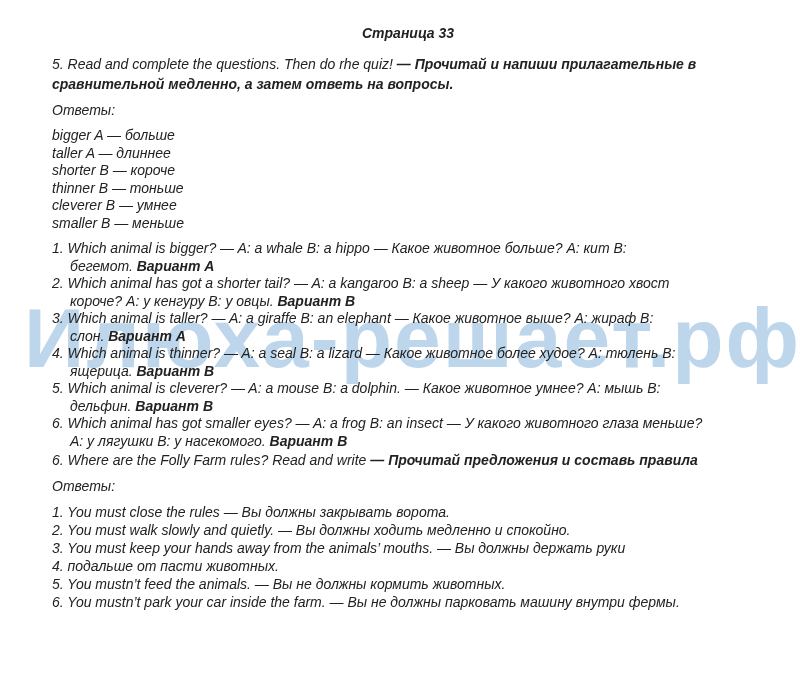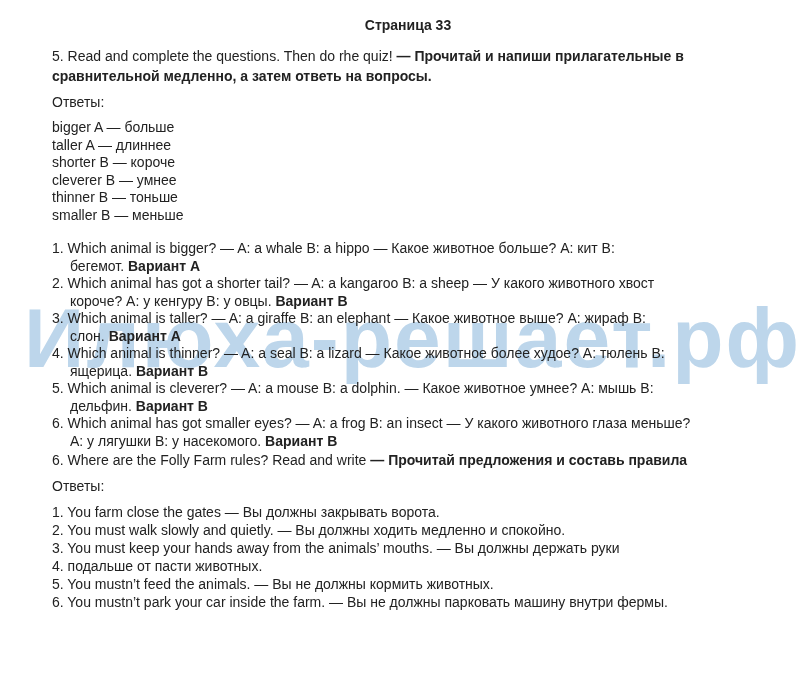--- a/index.html
+++ b/index.html
@@ -18,40 +18,41 @@
     z-index:0;
     font-size:84px;
     font-weight:bold;
     letter-spacing:2px;
     white-space:nowrap;
     user-select:none;
   }
   .content{
     position:relative;
     z-index:1;
-    padding:16px 36px 0 52px;
+    padding:24px 36px 0 52px;
+    font-style:italic;
   }
   .page-title{
     text-align:center;
     font-weight:bold;
     line-height:18px;
     margin-bottom:12px;
   }
   .heading{
     line-height:20px;
     margin-bottom:8px;
   }
   .heading-6{margin-bottom:8px;}
   .answers-label{
     line-height:17px;
     margin-bottom:8px;
   }
   .adj-list{
     line-height:17.5px;
-    margin-bottom:16px;
+    margin-bottom:8px;
   }
   ol.num-list{
     list-style:none;
     margin:0;
     padding:0;
   }
   ol.num-list li{
     padding-left:18px;
     text-indent:-18px;
   }
@@ -73,40 +74,40 @@
   <div class="page-title">Страница 33</div>
 
   <div class="heading"><span>5. Read and complete the questions. Then do rhe quiz! </span><span class="b">— Прочитай и напиши прилагательные в</span><br><span class="b">сравнительной медленно, а затем ответь на вопросы.</span></div>
 
   <div class="answers-label">Ответы:</div>
 
   <div class="adj-list">
       <div>bigger A — больше</div>
       <div>taller A — длиннее</div>
       <div>shorter B — короче</div>
+      <div>thinner B — тоньше</div>
       <div>cleverer B — умнее</div>
-      <div>thinner B — тоньше</div>
       <div>smaller B — меньше</div>
     </div>
 
   <ol class="num-list questions">
       <li><span>1. </span><span>Which animal is bigger? — A: a whale B: a hippo — Какое животное больше? А: кит В:</span><br><span>бегемот. </span><span class="b">Вариант А</span></li>
       <li><span>2. </span><span>Which animal has got a shorter tail? — A: a kangaroo B: a sheep — У какого животного хвост</span><br><span>короче? А: у кенгуру В: у овцы. </span><span class="b">Вариант В</span></li>
       <li><span>3. </span><span>Which animal is taller? — A: a giraffe B: an elephant — Какое животное выше? А: жираф В:</span><br><span>слон. </span><span class="b">Вариант А</span></li>
       <li><span>4. </span><span>Which animal is thinner? — A: a seal B: a lizard — Какое животное более худое? А: тюлень В:</span><br><span>ящерица. </span><span class="b">Вариант В</span></li>
       <li><span>5. </span><span>Which animal is cleverer? — A: a mouse B: a dolphin. — Какое животное умнее? А: мышь В:</span><br><span>дельфин. </span><span class="b">Вариант В</span></li>
       <li><span>6. </span><span>Which animal has got smaller eyes? — A: a frog B: an insect — У какого животного глаза меньше?</span><br><span>А: у лягушки В: у насекомого. </span><span class="b">Вариант В</span></li>
     </ol>
 
   <div class="heading heading-6"><span>6. Where are the Folly Farm rules? Read and write </span><span class="b">— Прочитай предложения и составь правила</span><br></div>
 
   <div class="answers-label">Ответы:</div>
 
   <ol class="num-list rules">
-      <li><span>1. </span><span>You farm close the gates — Вы должны закрывать ворота.</span></li>
+      <li><span>1. </span><span>You must close the rules — Вы должны закрывать ворота.</span></li>
       <li><span>2. </span><span>You must walk slowly and quietly. — Вы должны ходить медленно и спокойно.</span></li>
       <li><span>3. </span><span>You must keep your hands away from the animals’ mouths. — Вы должны держать руки</span></li>
       <li><span>4. </span><span>подальше от пасти животных.</span></li>
       <li><span>5. </span><span>You mustn’t feed the animals. — Вы не должны кормить животных.</span></li>
       <li><span>6. </span><span>You mustn’t park your car inside the farm. — Вы не должны парковать машину внутри фермы.</span></li>
     </ol>
 
 </div>
 
 </body></html>

